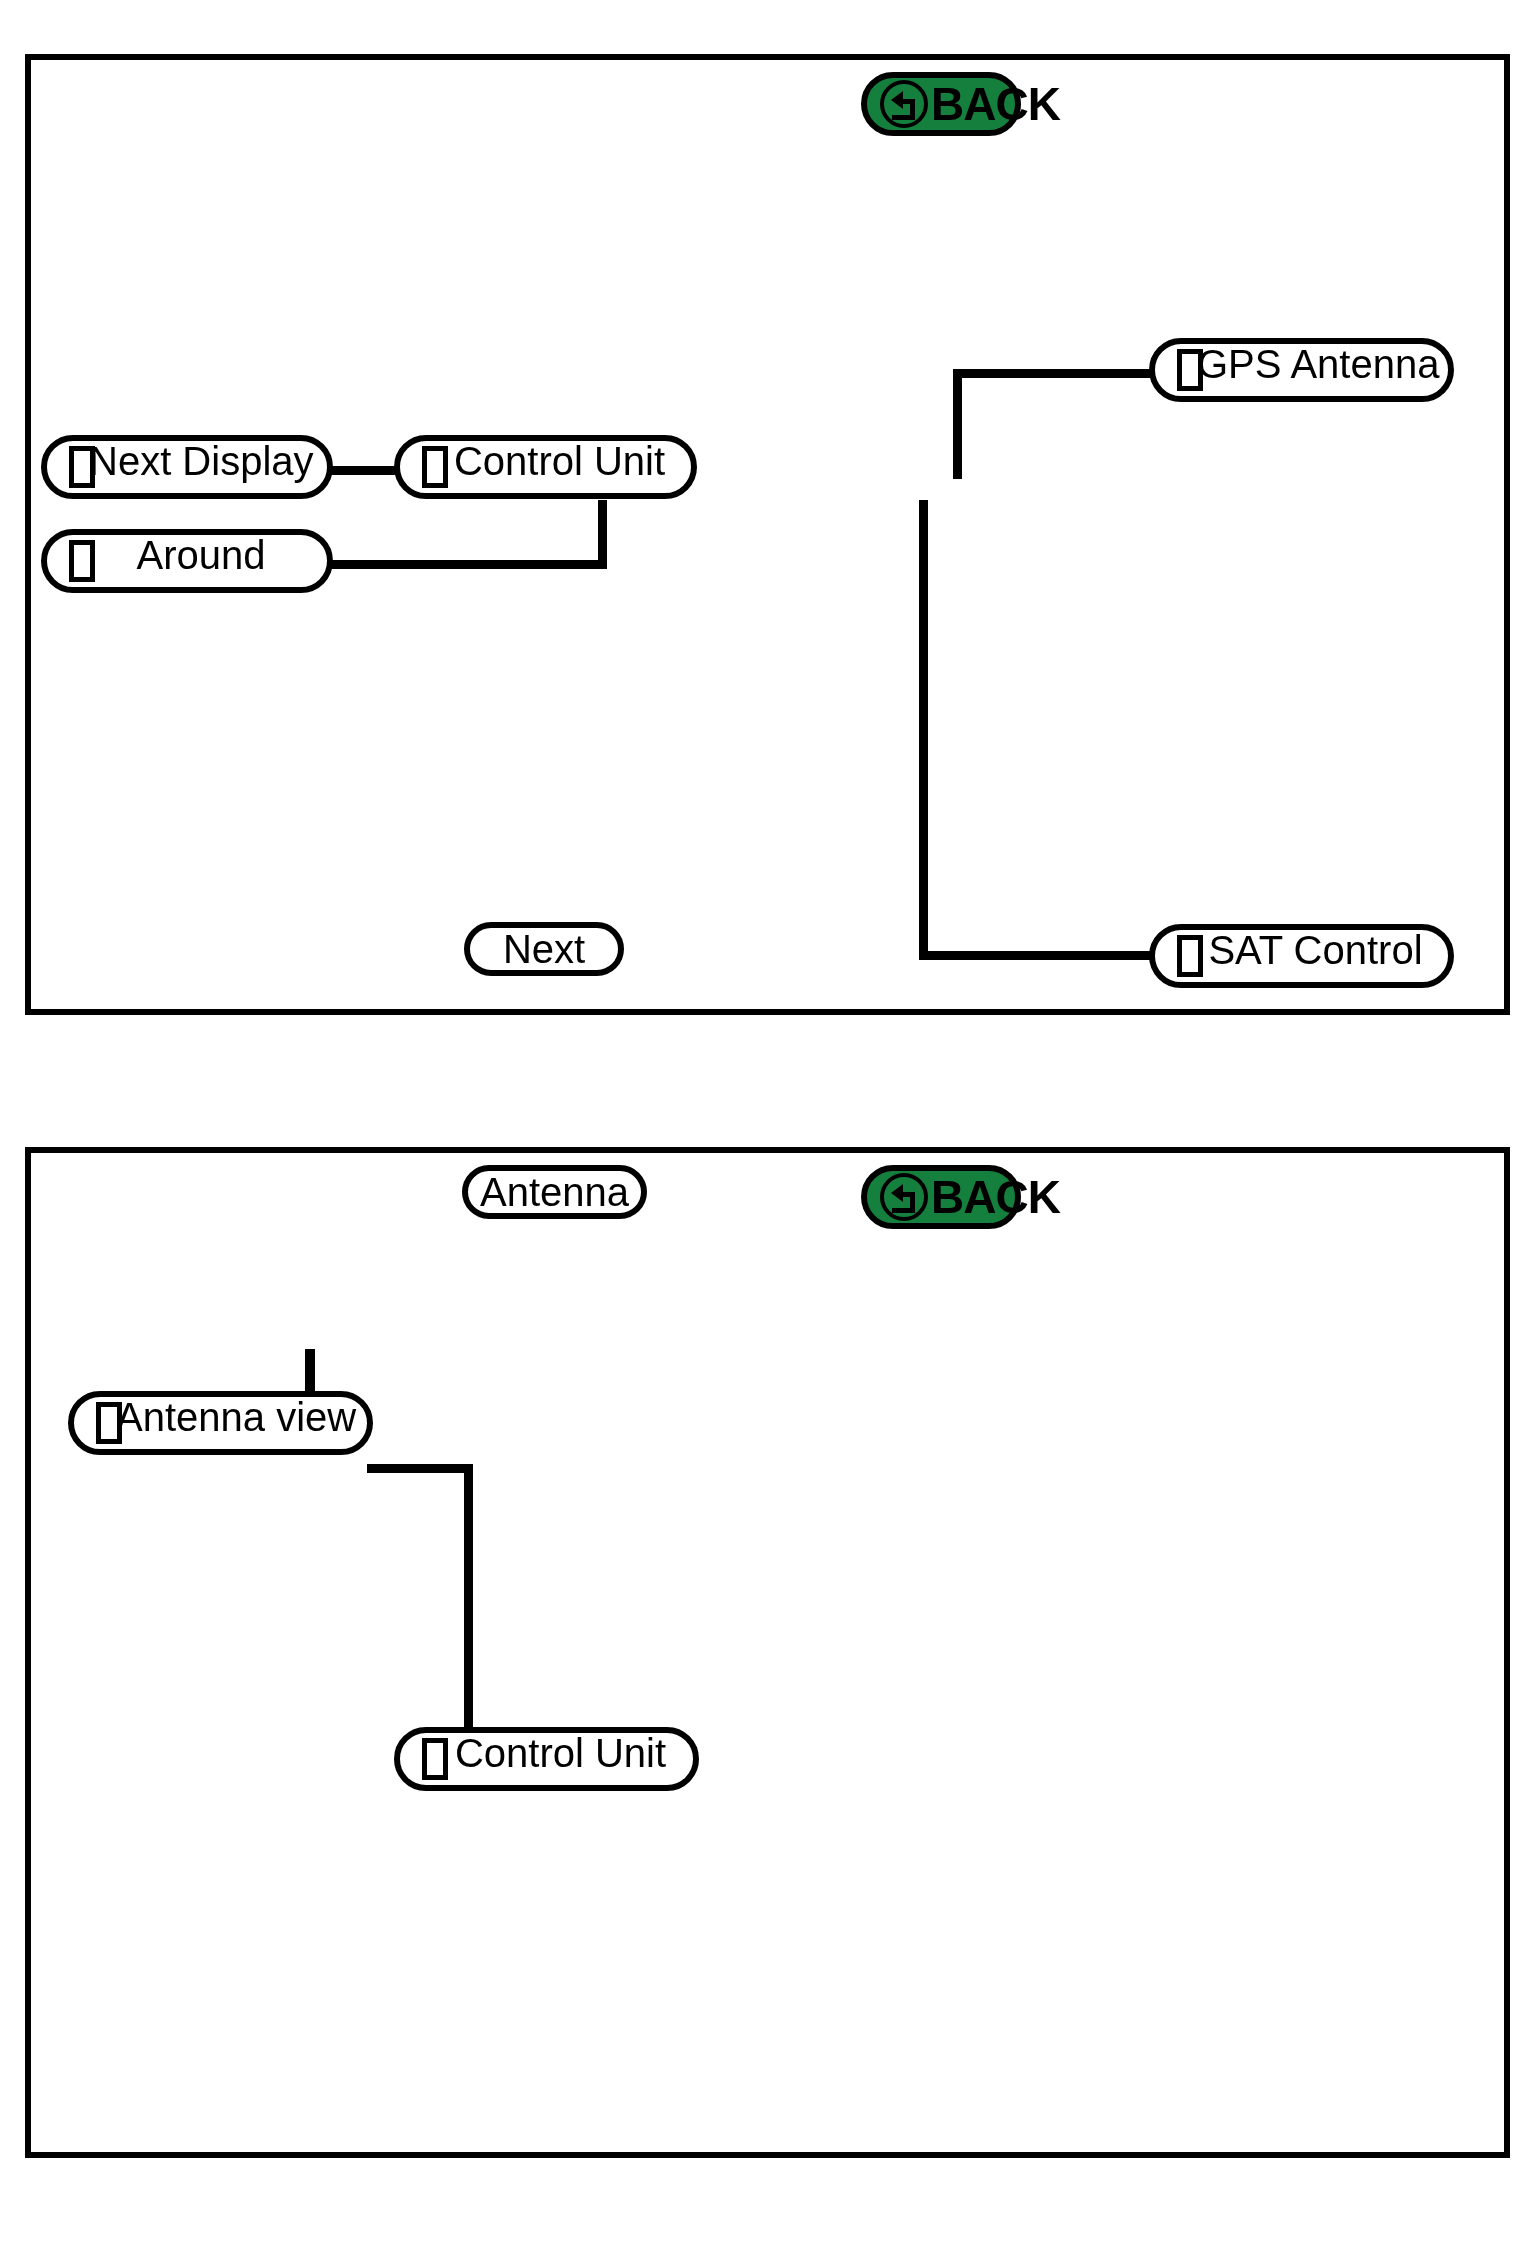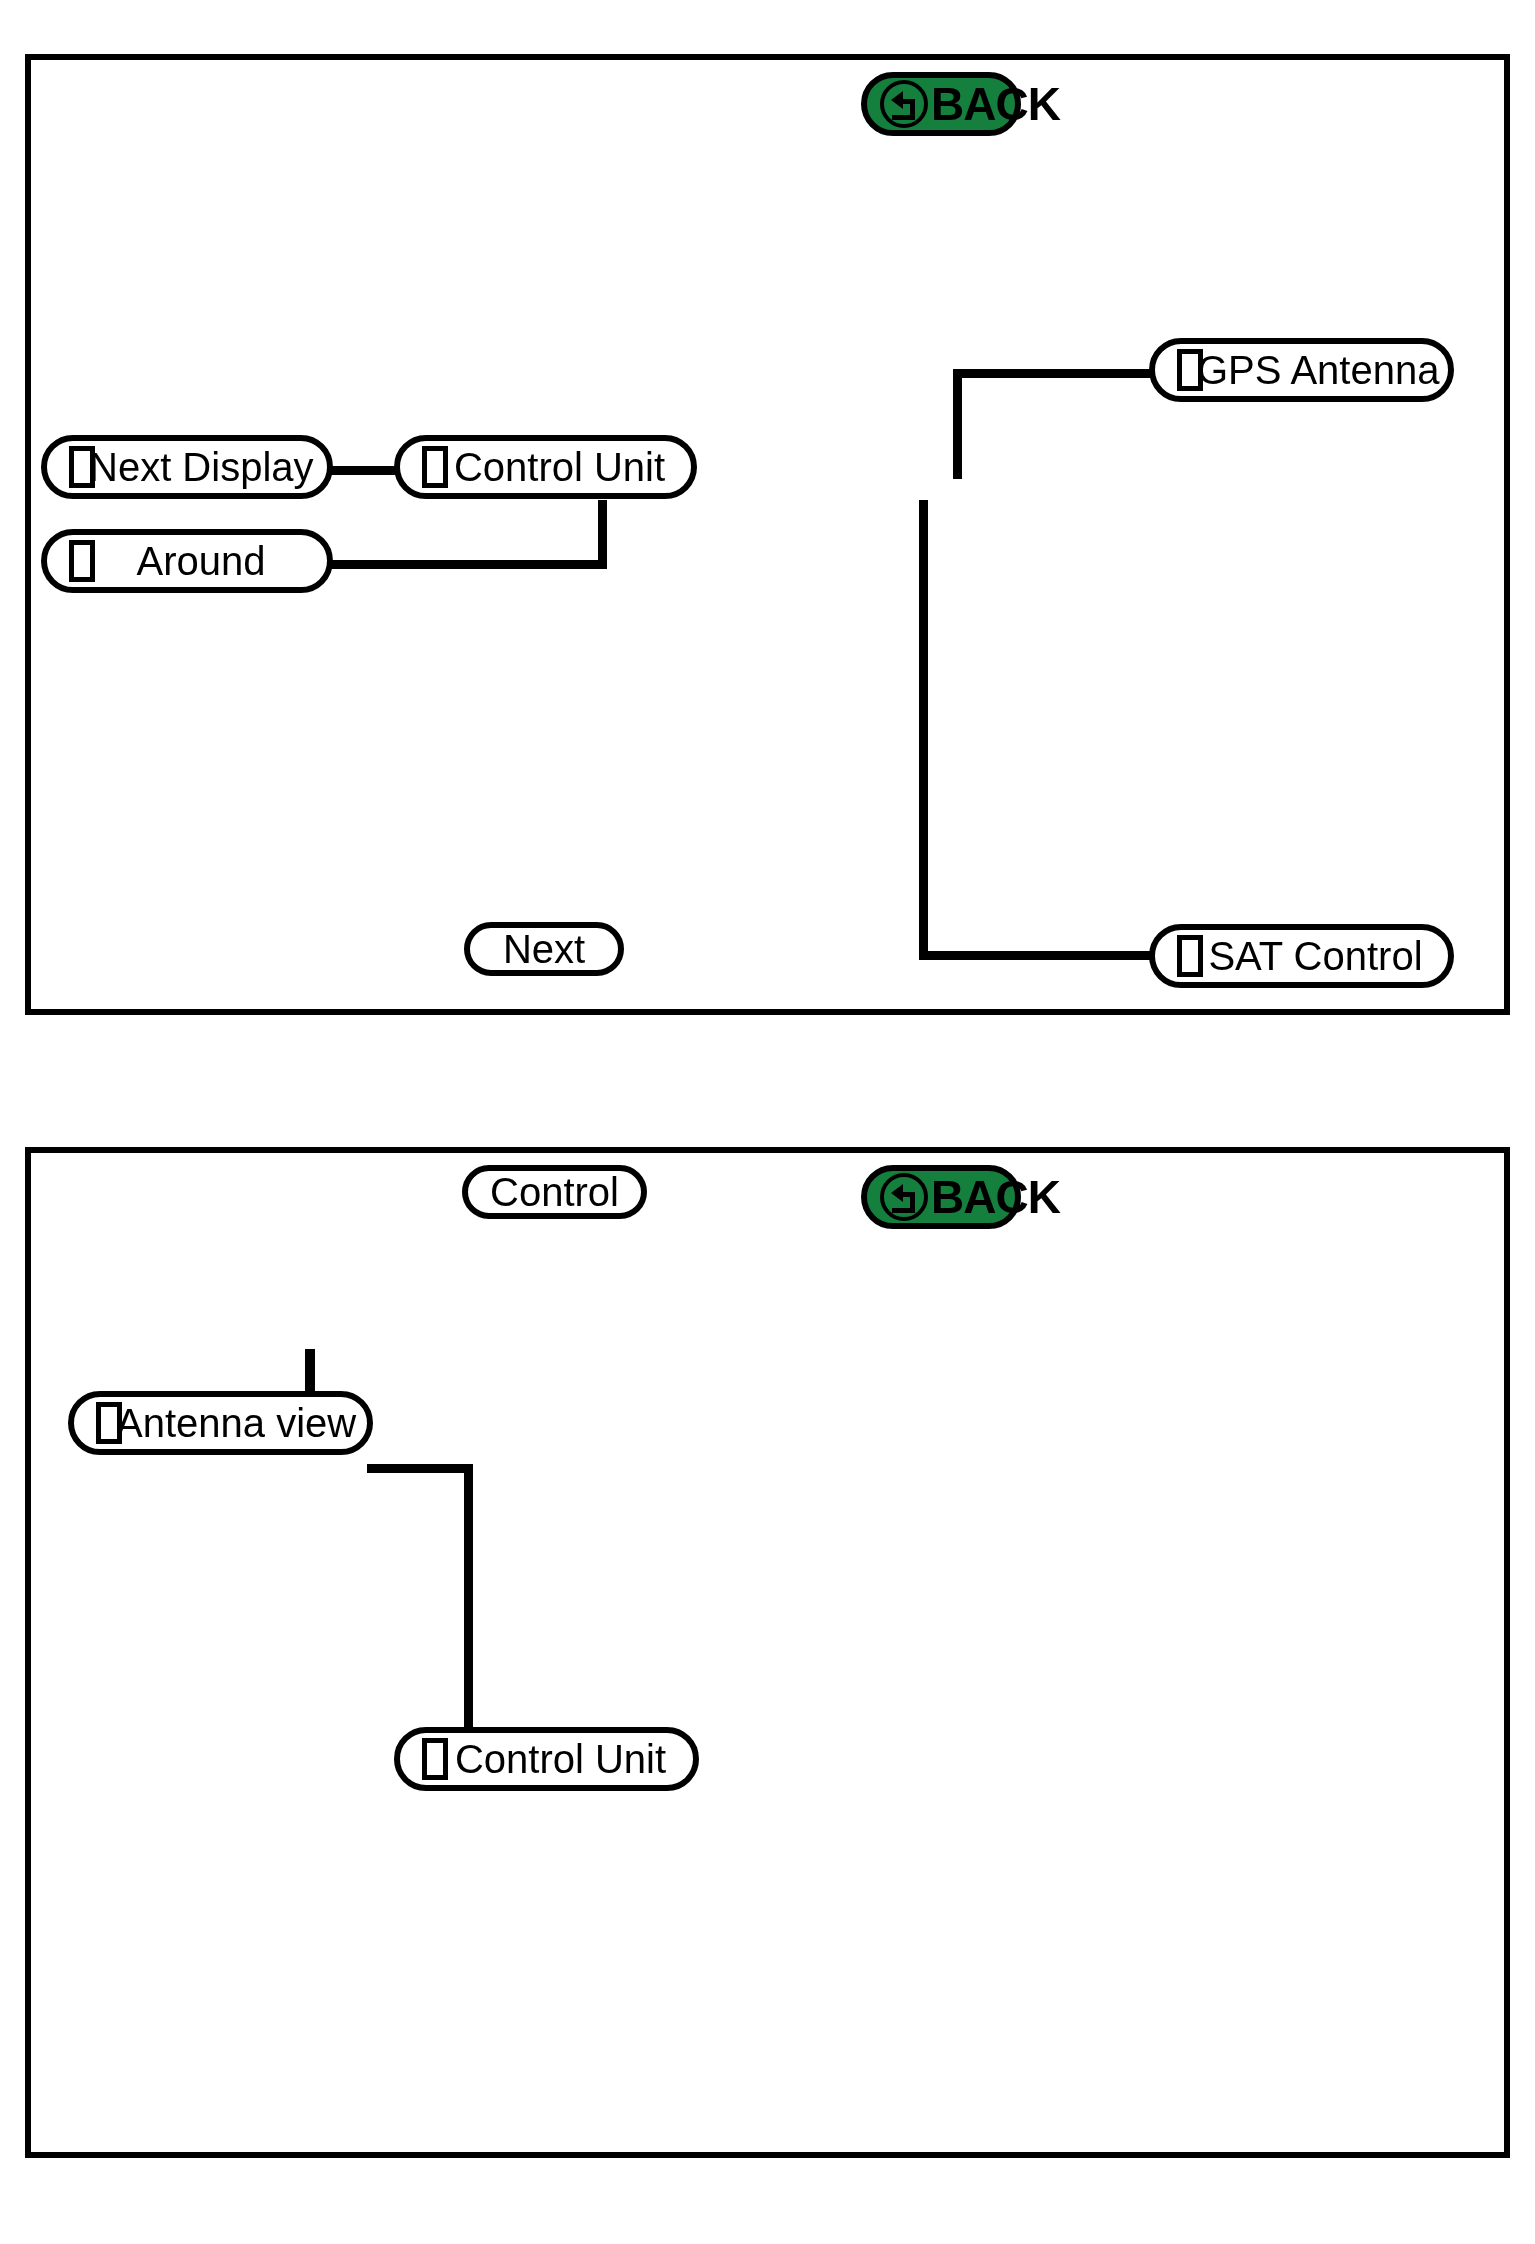--- a/index.html
+++ b/index.html
@@ -34,21 +34,20 @@
   }
 
   
   .node {
     position: absolute;
     box-sizing: border-box;
     border: 6px solid #000000;
     border-radius: 40px;
     background: #ffffff;
     display: flex;
-    align-items: center;
     height: 64px;
     z-index: 3;
   }
   .node .tofu {
     position: absolute;
     left: 22px;
     top: 50%;
     transform: translateY(-50%);
     width: 26px;
     height: 42px;
@@ -170,21 +169,21 @@
       <span class="tofu"></span>
       <span class="node-label">SAT Control</span>
     </div>
 
   </div>
 </div>
 
 <div class="screen" id="screen-2">
   <div class="canvas">
 
-    <div class="btn" style="left: 431px; top: 680px; width: 185px; top: 12px;">Control</div>
+    <div class="btn" style="left: 431px; top: 680px; width: 185px; top: 12px;">Antenna</div>
 
     <div class="back-btn" style="left: 830px; top: 12px; width: 160px;">
       <svg class="back-icon" viewBox="0 0 50 50">
         <circle cx="25" cy="25" r="22" fill="none" stroke="#000" stroke-width="4"></circle>
         <path d="M24 12 L12 21 L24 30 L24 25 L31 25 L31 36 L13 36 L13 41 L36 41 L36 20 L24 20 Z" fill="#000"></path>
       </svg>
       <span class="back-label">BACK</span>
     </div>
 
     <div class="wire" style="left: 274px; top: 196px; width: 10px; height: 64px;"></div>

